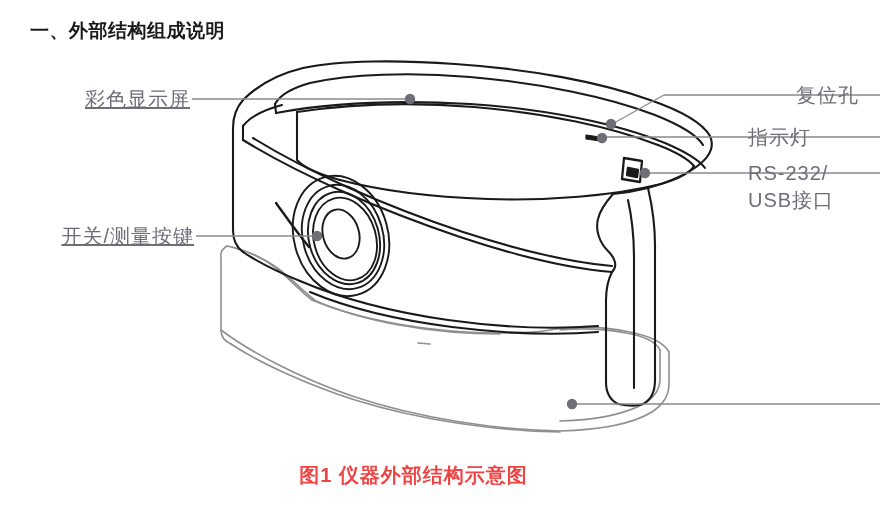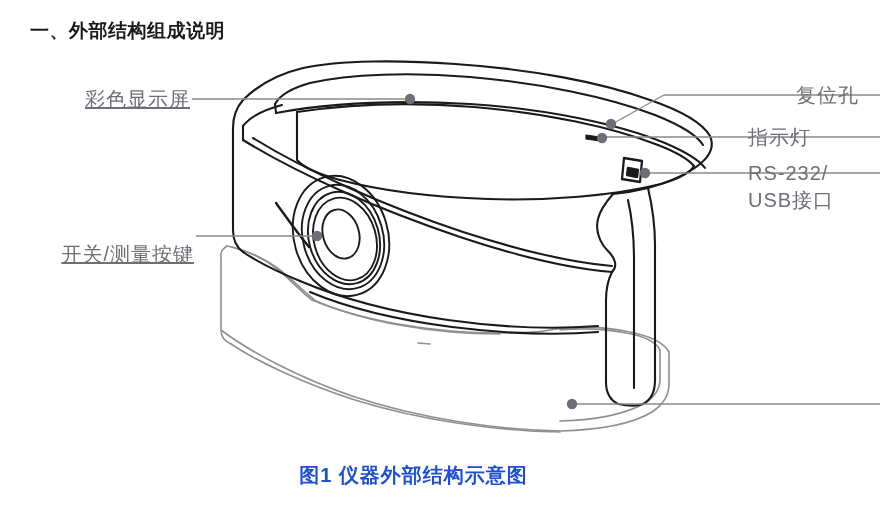--- a/index.html
+++ b/index.html
@@ -26,21 +26,21 @@
     white-space: nowrap;
   }
   #figure-caption {
     position: absolute;
     left: 0;
     top: 462px;
     width: 827px;
     text-align: center;
     font-size: 20px;
     font-weight: bold;
-    color: #1d4ed8;
+    color: #ef4444;
     letter-spacing: 1px;
   }
   .callout {
     position: absolute;
     font-size: 20px;
     color: #6e6e78;
     white-space: nowrap;
     line-height: 27px;
     letter-spacing: 1px;
   }
@@ -188,21 +188,21 @@
       <circle cx="602" cy="138" r="5.2"></circle>
       <circle cx="645" cy="173" r="5.2"></circle>
       <circle cx="572" cy="404" r="5.2"></circle>
     </g>
   </svg>
 
   <div class="callout left" style="left:0px; top:86px; width:190px;">
     <span>彩色显示屏</span>
   </div>
 
-  <div class="callout left" style="left:0px; top:223px; width:194px;margin-top:18px;">
+  <div class="callout left" style="left:0px; top:223px; width:194px;">
     <span>开关/测量按键</span>
   </div>
 
   <div class="callout right" style="left:748px; top:82px;margin-left:48px;">
     <span>复位孔</span>
   </div>
 
   <div class="callout right" style="left:748px; top:124px;">
     <span>指示灯</span>
   </div>

